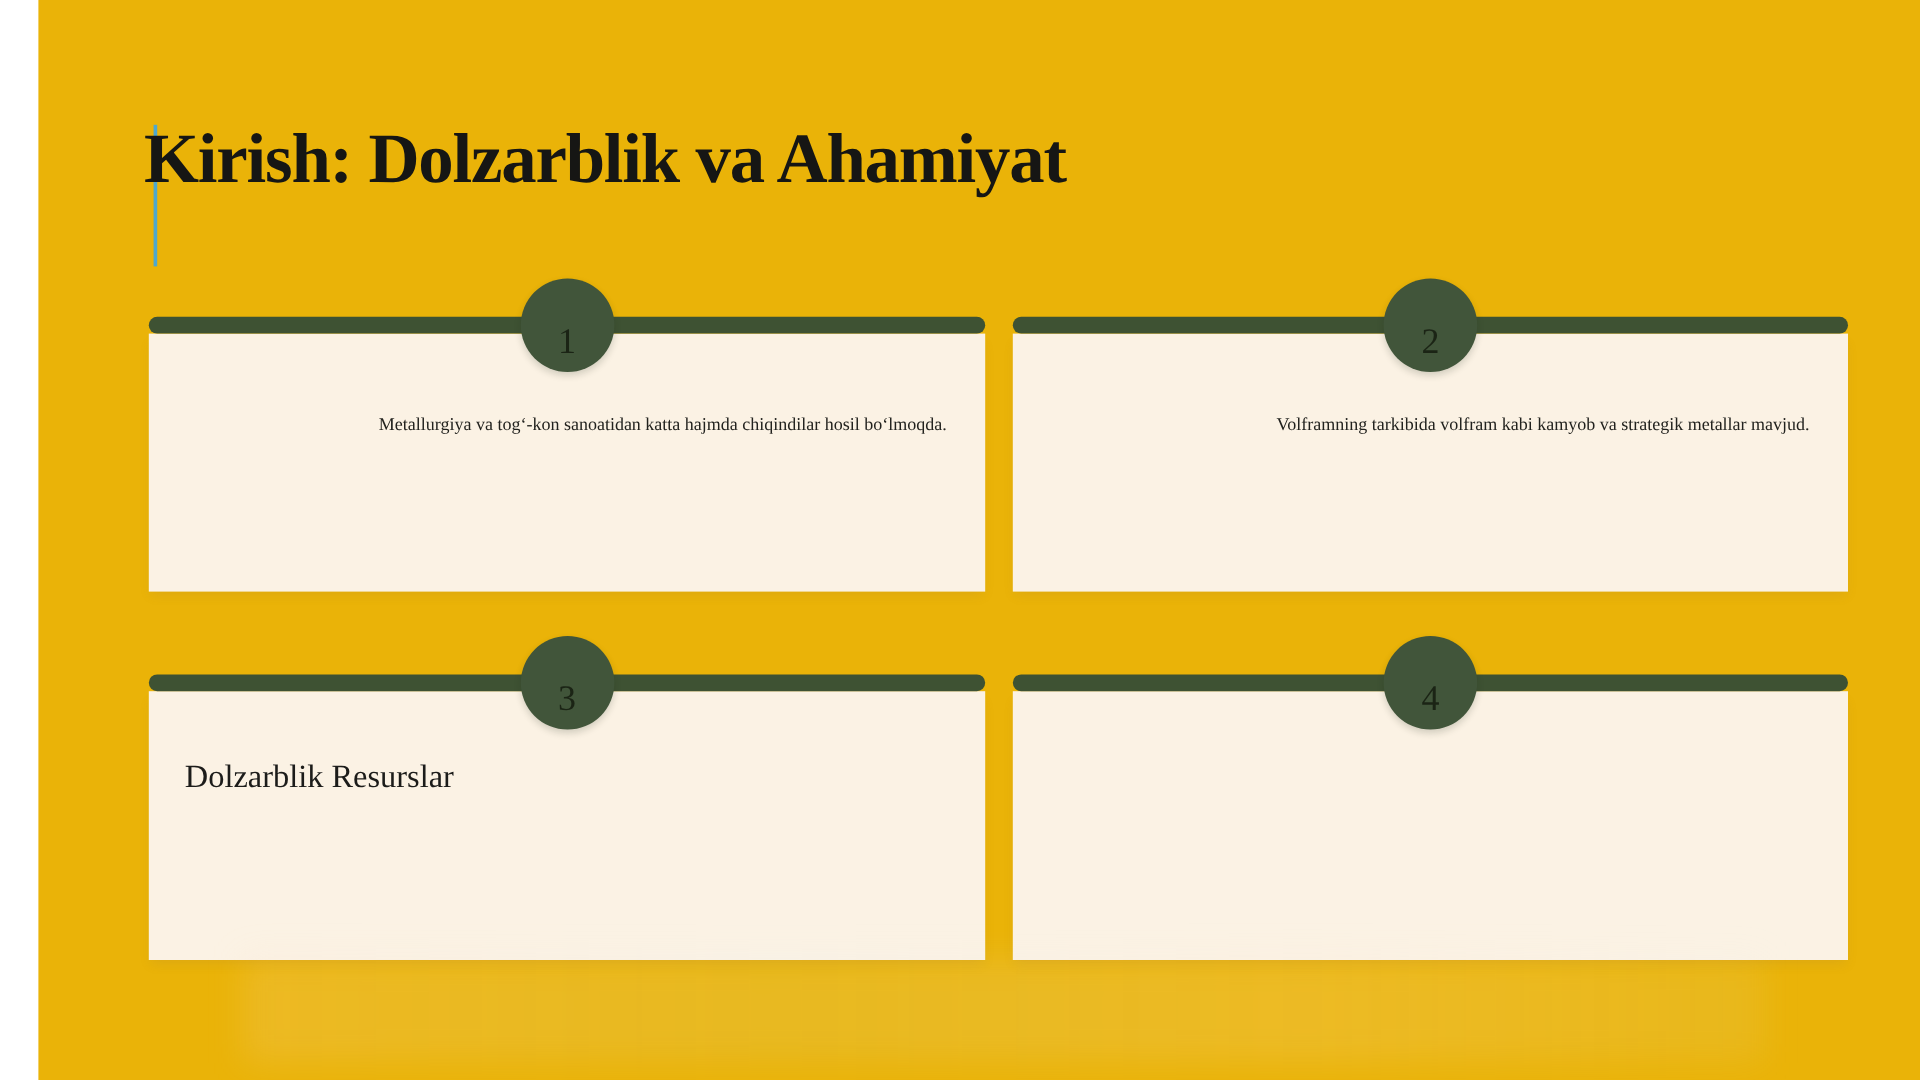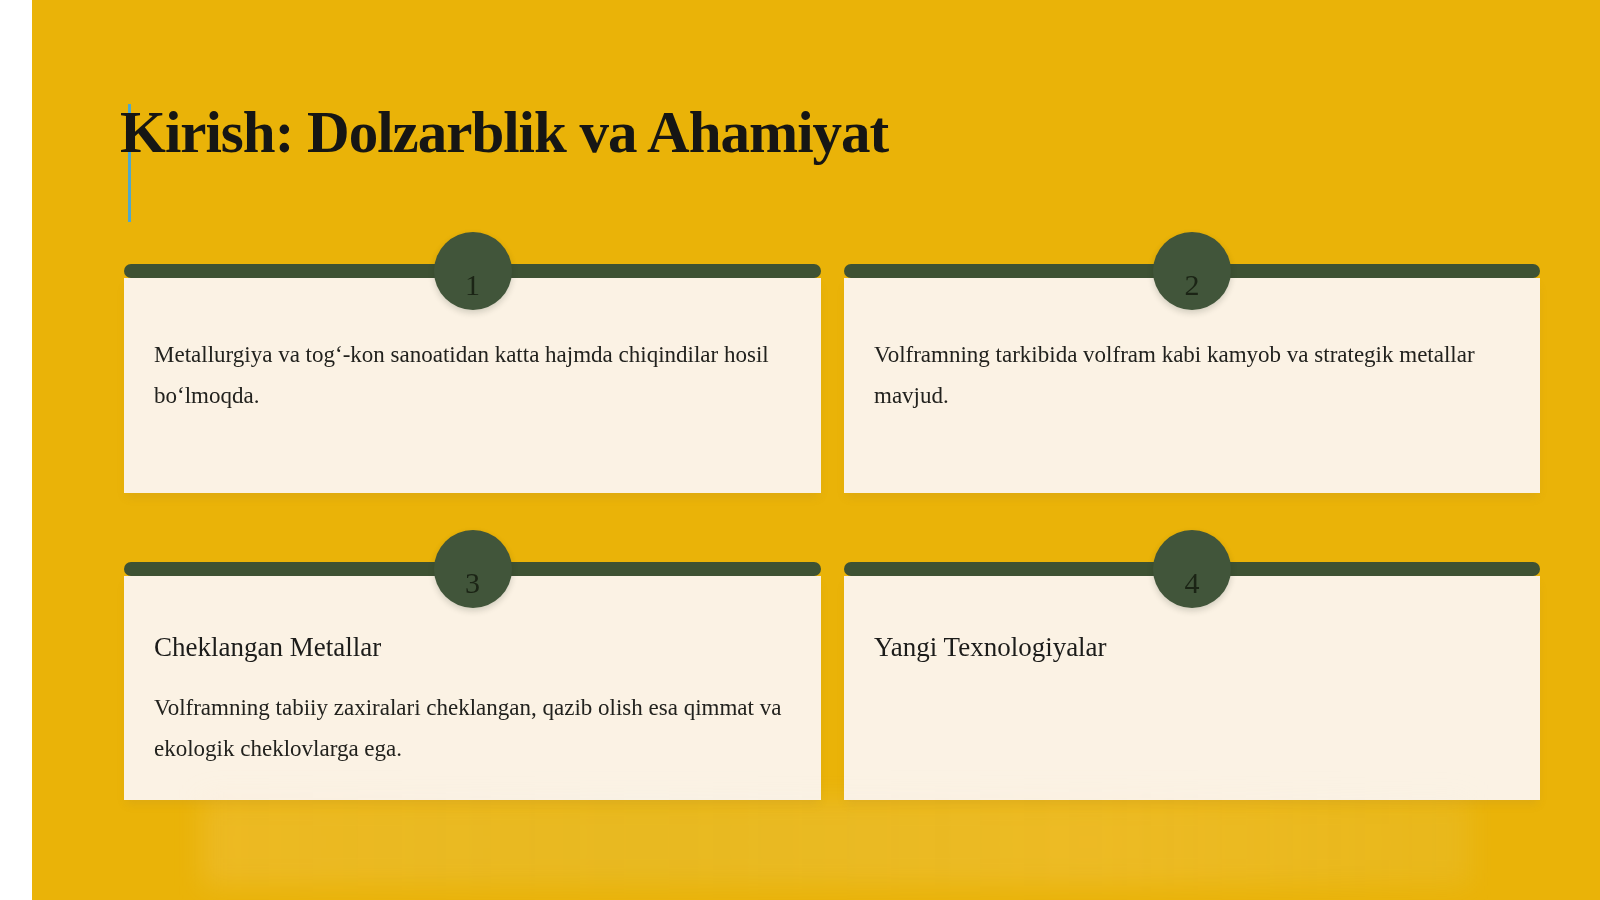--- a/index.html
+++ b/index.html
@@ -79,25 +79,26 @@
   .row2 .body { height: 224px; }
   .card h2 {
     margin: 0 0 24px 0;
     font-size: 27px;
     font-weight: 400;
     color: #1c1c1a;
     font-family: "Liberation Serif", serif;
   }
   .card p {
     margin: 0;
-    font-size: 23px;
+    font-size: 15px;
     line-height: 41px;
     color: #22221e;
     max-width: 645px;
     font-family: "Liberation Serif", serif;
+    text-align: right;
   }
   .watermark-smudge {
     position: absolute;
     left: 170px;
     top: 798px;
     width: 1270px;
     height: 88px;
     background: linear-gradient(90deg,
       rgba(255,228,200,0.14),
       rgba(214,240,250,0.10) 35%,
@@ -134,30 +135,28 @@
       <p>Volframning tarkibida volfram kabi kamyob va strategik metallar mavjud.</p>
     </div>
   </div>
 
   <div class="card row2" style="left:92px; top:562px; width:697px;">
     <div class="bar"></div>
     <div class="circle">
       <span class="num">3</span>
     </div>
     <div class="body">
-      <h2>Cheklangan Metallar</h2>
-      <p>Volframning tabiiy zaxiralari cheklangan, qazib olish esa qimmat va ekologik cheklovlarga ega.</p>
+      <h2>Dolzarblik Resurslar</h2>
     </div>
   </div>
 
   <div class="card row2" style="left:812px; top:562px; width:696px;">
     <div class="bar"></div>
     <div class="circle">
       <span class="num">4</span>
     </div>
     <div class="body">
-      <h2>Yangi Texnologiyalar</h2>
     </div>
   </div>
 
   <div class="watermark-smudge"></div>
 
 </div>
 
 </body></html>

